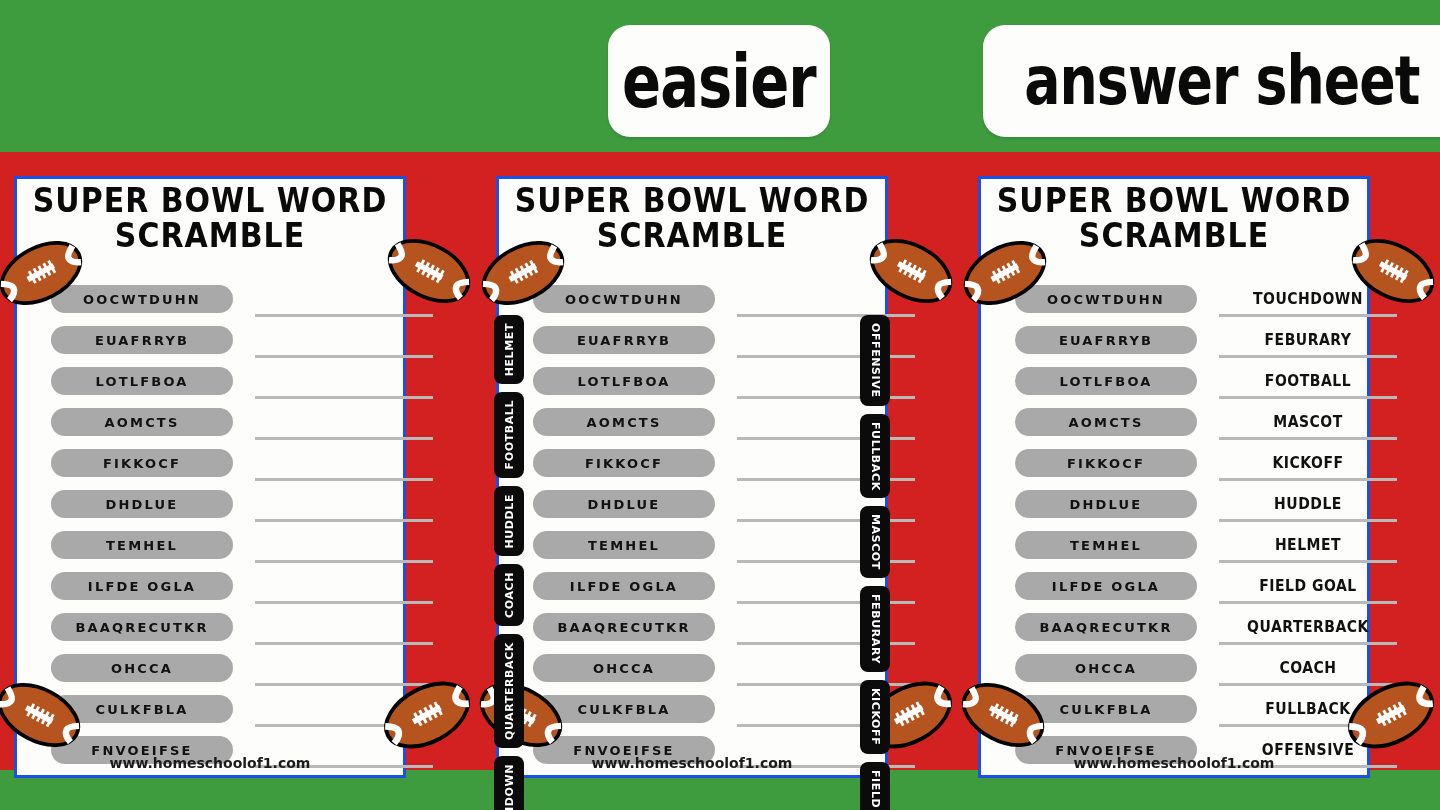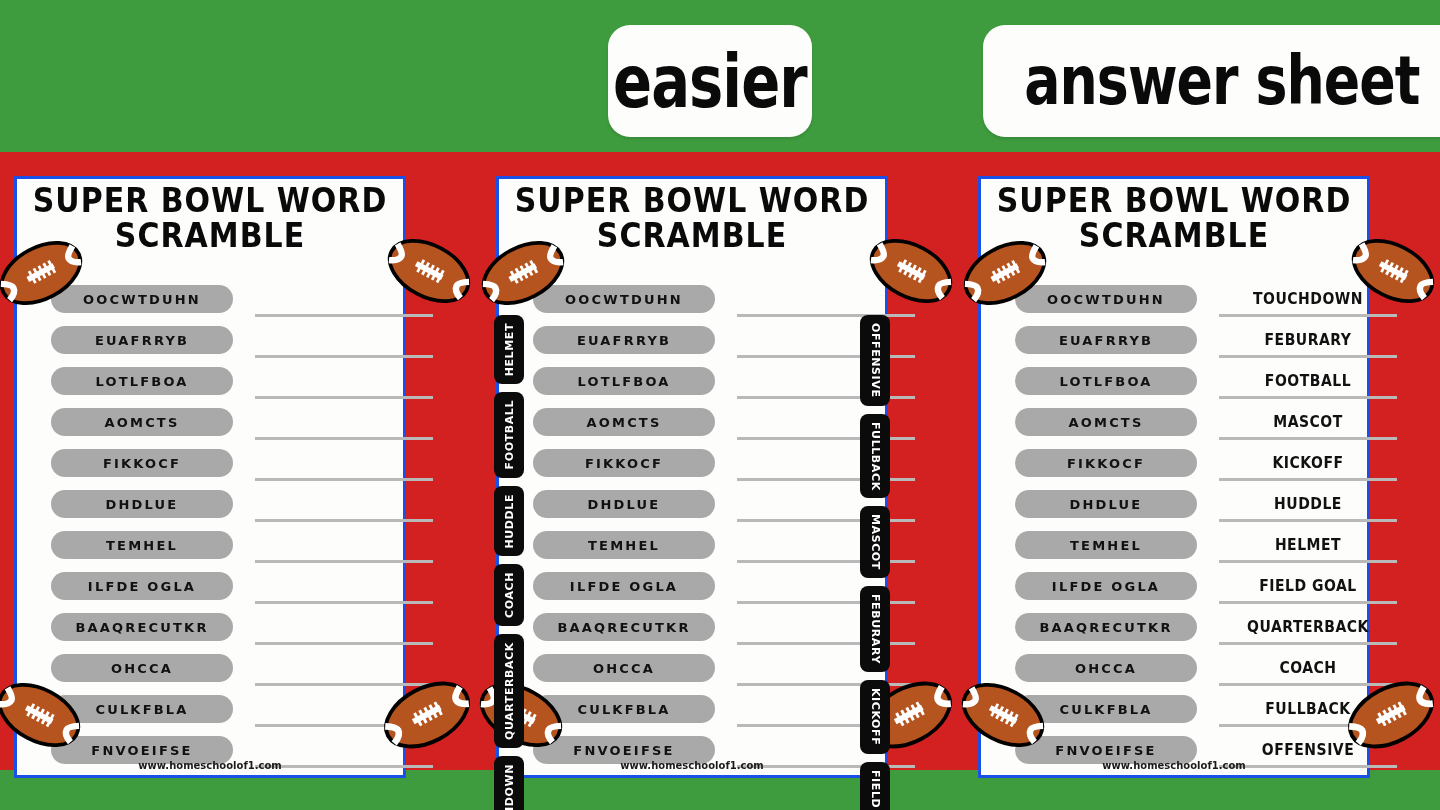--- a/index.html
+++ b/index.html
@@ -29,21 +29,21 @@
     font-family: "DejaVu Sans", sans-serif;
     font-weight: bold;
     color: #0a0a0a;
     font-size: 60px;
     line-height: 1;
     letter-spacing: -1px;
     transform: scaleY(1.22) scaleX(.96);
     display: inline-block;
   }
   #card-hard   { left: 130px; top: 25px;  width: 180px; height: 112px; }
-  #card-easier { left: 608px; top: 25px;  width: 204px; height: 112px; }
+  #card-easier { left: 608px; top: 25px;  width: 222px; height: 112px; }
   #card-answer { left: 983px; top: 25px;  width: 478px; height: 112px; }
   #card-answer span { font-size: 56px; }
 
   
   .red-band {
     position: absolute; left: 0; top: 150px;
     width: 1440px; height: 622px;
     background: #d32020;
   }
   .green-bottom {
@@ -137,21 +137,21 @@
     transform: scaleY(1.18);
   }
 
   
   .footer-url {
     position: absolute;
     left: 0; right: 0; bottom: 4px;
     text-align: center;
     font-family: "DejaVu Sans", sans-serif;
     font-weight: bold;
-    font-size: 10px;
+    font-size: 14px;
     color: #1a1a1a;
     z-index: 6;
   }
 
   
   .fb { position: absolute; z-index: 3; pointer-events: none; }
   .fb-tl { left: -22px; top: 48px;  width: 92px; height: 92px; }
   .fb-tr { left: 366px; top: 46px;  width: 92px; height: 92px; }
   .fb-bl { left: -24px; top: 490px; width: 92px; height: 92px; }
   .fb-br { left: 362px; top: 488px; width: 96px; height: 96px; }

